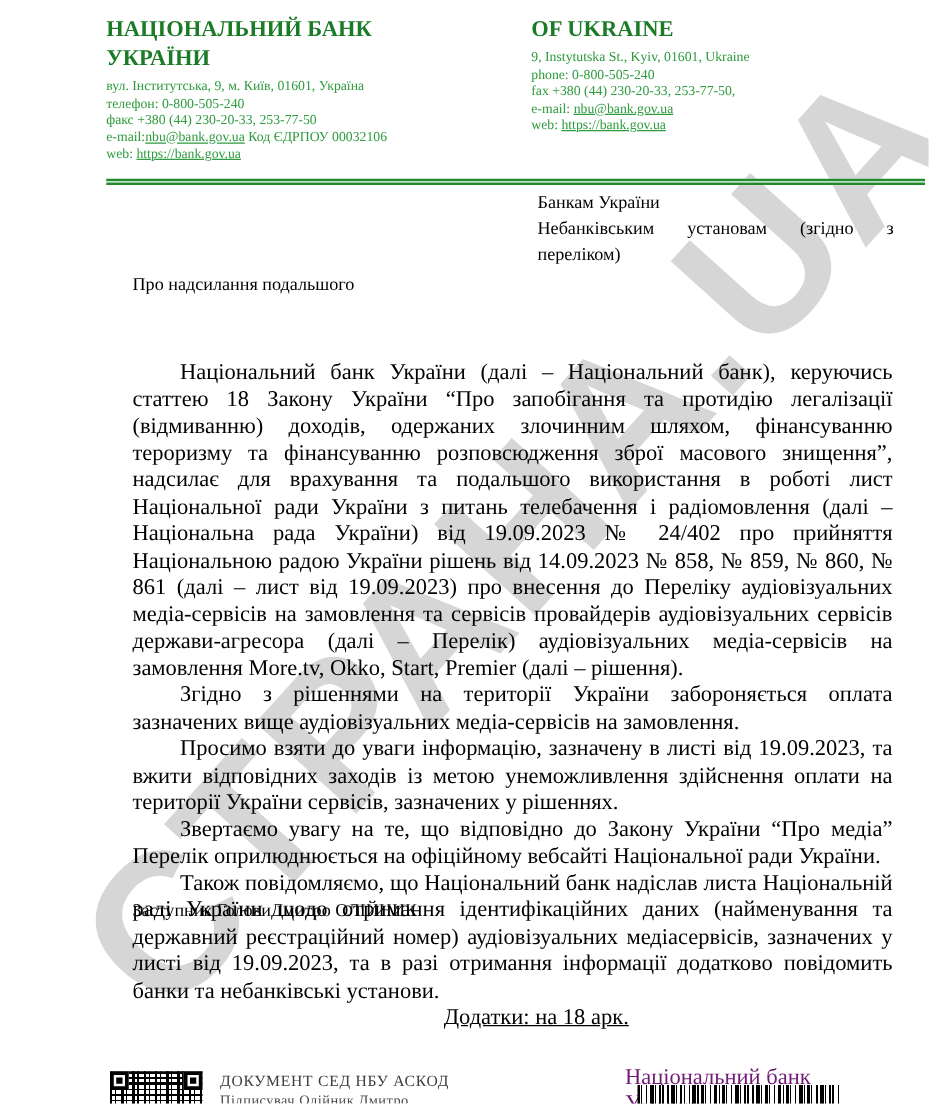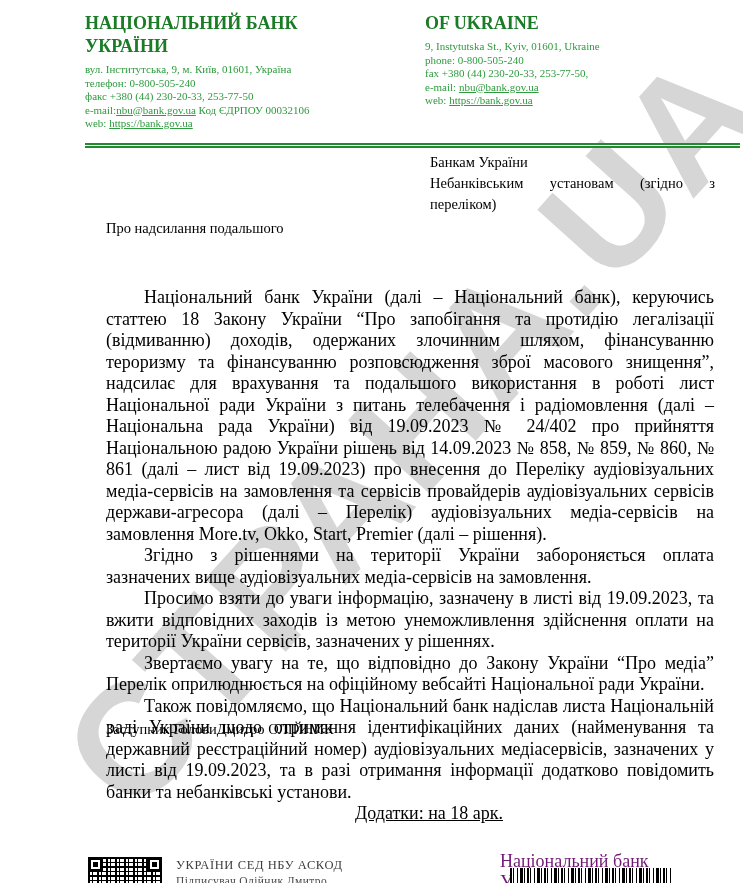--- a/index.html
+++ b/index.html
@@ -118,19 +118,19 @@
     <div class="signature">
       <span>Заступник Голови</span>
       <span>Дмитро ОЛІЙНИК</span>
     </div>
 
     <div class="qr">
       <div class="noise"></div>
       <div class="finder f-tl"></div>
       <div class="finder f-tr"></div>
     </div>
-    <div class="doc-label">УКРАЇНИ СЕД НБУ АСКОД</div>
+    <div class="doc-label">ДОКУМЕНТ СЕД НБУ АСКОД</div>
     <div class="doc-sub">Підписувач Олійник Дмитро</div>
     <div class="footer-right-text">Національний банк України</div>
     <div class="barcode"></div>
 
   </div>
 </div>
 
 </body></html>

